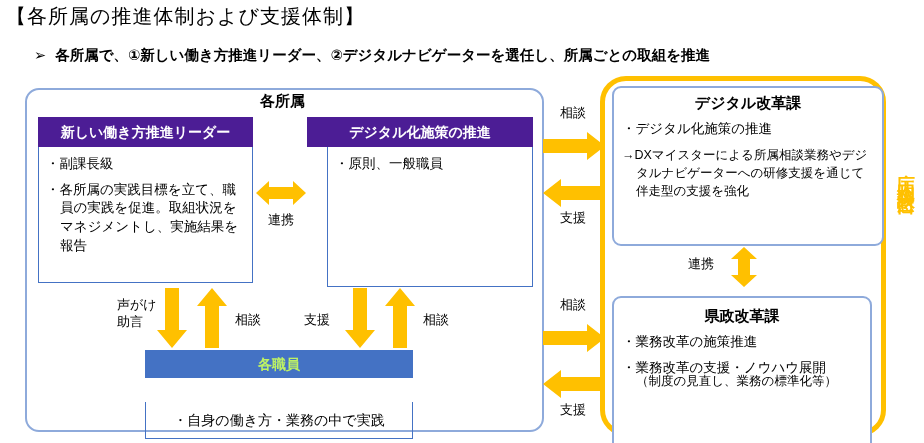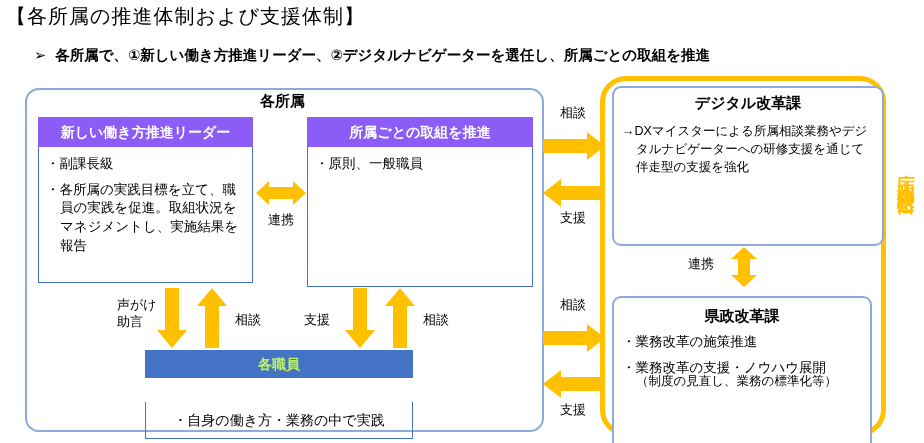--- a/index.html
+++ b/index.html
@@ -10,26 +10,26 @@
   .abs{position:absolute;}
   .title{left:6px;top:3px;font-size:20px;letter-spacing:1px;}
   .bullet-line{left:34px;top:46px;font-size:14.5px;font-weight:bold;white-space:nowrap;}
   .bullet-line .marker{margin-right:9px;}
 
   
   .outer-box{left:25px;top:88px;width:515px;height:340px;border:2px solid #8EAADB;border-radius:14px;background:#fff;}
   .outer-title{left:25px;top:92px;width:515px;text-align:center;font-size:15px;font-weight:bold;}
 
   .hbox{background:#fff;}
-  .hbox-header{background:#8b5cf6;color:#fff;font-weight:bold;font-size:14px;text-align:center;height:30px;line-height:30px;white-space:nowrap;overflow:hidden;}
+  .hbox-header{background:#4c1d95;color:#fff;font-weight:bold;font-size:14px;text-align:center;height:30px;line-height:30px;white-space:nowrap;overflow:hidden;}
   .hbox-body{border:1px solid #4472C4;border-top:none;padding:8px 7px 17px;font-size:13.5px;line-height:1.38;box-sizing:border-box;}
   .box1{left:38px;top:117px;width:215px;}
   .box1 .hbox-body{height:136px;}
   .box2{left:307px;top:117px;width:226px;}
-  .box2 .hbox-body{height:140px;}
+  .box2 .hbox-body{height:140px;margin-left:20px;}
   .li{margin-bottom:7px;}
   .hang{padding-left:14px;text-indent:-14px;}
 
   .staff-box{left:145px;top:350px;width:268px;}
   .staff-header{background:#4472C4;color:#bef264;font-weight:bold;font-size:14px;text-align:center;height:28px;line-height:28px;}
   .staff-body{border:1px solid #4472C4;border-top:none;height:37px;line-height:37px;text-align:center;font-size:14px;box-sizing:border-box;margin-top:24px;}
 
   .lbl{font-size:13px;white-space:pre-line;line-height:1.3;}
 
   
@@ -64,21 +64,21 @@
 
   <div class="abs hbox box1">
     <div class="hbox-header">新しい働き方推進リーダー</div>
     <div class="hbox-body">
       <div class="li">・副課長級</div>
       <div class="li hang">・各所属の実践目標を立て、職員の実践を促進。取組状況をマネジメントし、実施結果を報告</div>
     </div>
   </div>
 
   <div class="abs hbox box2">
-    <div class="hbox-header">所属ごとの取組を推進</div>
+    <div class="hbox-header">デジタル化施策の推進</div>
     <div class="hbox-body">
       <div class="li">・原則、一般職員</div>
     </div>
   </div>
 
   <svg class="abs" style="left:256px;top:180px;" width="50" height="26" viewBox="0 0 50 26">
     <polygon points="0,13 13,1 13,7 37,7 37,1 50,13 37,25 37,19 13,19 13,25" fill="#FFC000"></polygon>
   </svg>
   <div class="abs lbl" style="left:256px;top:212px;width:50px;text-align:center;">連携</div>
 
@@ -122,20 +122,21 @@
   <svg class="abs" style="left:543px;top:370px;" width="62" height="28" viewBox="0 0 62 28">
     <polygon points="62,7 18,7 18,0 0,14 18,28 18,21 62,21" fill="#FFC000"></polygon>
   </svg>
   <div class="abs lbl" style="left:550px;top:402px;width:46px;text-align:center;">支援</div>
 
   <div class="abs orange-box"></div>
 
   <div class="abs rbox boxA">
     <div class="rbox-title">デジタル改革課</div>
     <div class="rbox-body">
+      <div class="li">・デジタル化施策の推進</div>
       <div class="note hang">→DXマイスターによる所属相談業務やデジタルナビゲーターへの研修支援を通じて伴走型の支援を強化</div>
     </div>
   </div>
 
   <svg class="abs" style="left:730px;top:247px;" width="28" height="40" viewBox="0 0 28 40">
     <polygon points="14,0 27,12 20,12 20,28 27,28 14,40 1,28 8,28 8,12 1,12" fill="#FFC000"></polygon>
   </svg>
   <div class="abs lbl" style="left:688px;top:256px;">連携</div>
 
   <div class="abs rbox boxB">

